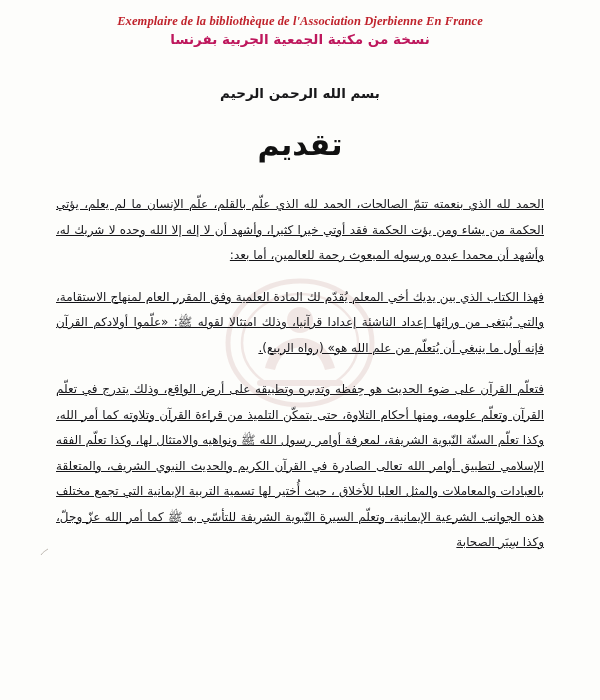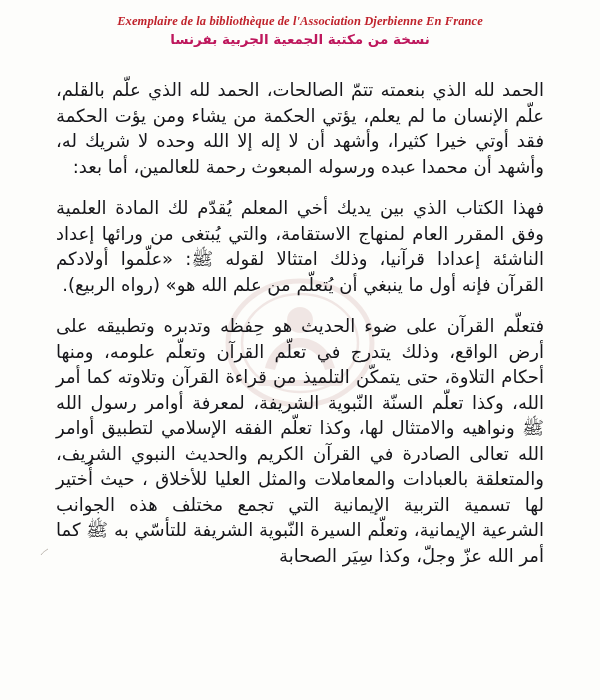--- a/index.html
+++ b/index.html
@@ -86,26 +86,27 @@
     letter-spacing: 1px;
     position: relative;
     z-index: 2;
   }
 
   .body-text {
     direction: rtl;
     text-align: justify;
     text-align-last: right;
     font-family: "DejaVu Sans", sans-serif;
-    font-size: 18px;
+    font-size: 12px;
     line-height: 25.5px;
     color: #16161a;
     margin-top: 30px;
     position: relative;
     z-index: 2;
+    text-decoration: underline;
   }
   .body-text p {
     margin: 0;
     text-indent: 0;
   }
   .body-text p + p { margin-top: 16px; }
 
   
   .margin-mark {
     position: absolute;
@@ -131,21 +132,23 @@
       <circle cx="95" cy="52" r="13" fill="#8b2b22"></circle>
       <rect x="52" y="112" width="86" height="6" rx="3" fill="#8b2b22"></rect>
     </svg>
   </div>
 
   <div class="stamp">
     <div class="stamp-line1">Exemplaire de la bibliothèque de l'Association Djerbienne En France</div>
     <div class="stamp-line2">نسخة من مكتبة الجمعية الجربية بفرنسا</div>
   </div>
 
+  <div class="basmala">بسم الله الرحمن الرحيم</div>
 
+  <div class="doc-title">تقديم</div>
 
   <div class="body-text">
     <p>الحمد لله الذي بنعمته تتمّ الصالحات، الحمد لله الذي علّم بالقلم، علّم الإنسان ما لم يعلم، يؤتي الحكمة من يشاء ومن يؤت الحكمة فقد أوتي خيرا كثيرا، وأشهد أن لا إله إلا الله وحده لا شريك له، وأشهد أن محمدا عبده ورسوله المبعوث رحمة للعالمين، أما بعد:</p>
     <p>فهذا الكتاب الذي بين يديك أخي المعلم يُقدّم لك المادة العلمية وفق المقرر العام لمنهاج الاستقامة، والتي يُبتغى من ورائها إعداد الناشئة إعدادا قرآنيا، وذلك امتثالا لقوله ﷺ: «علّموا أولادكم القرآن فإنه أول ما ينبغي أن يُتعلّم من علم الله هو» (رواه الربيع).</p>
     <p>فتعلّم القرآن على ضوء الحديث هو حِفظه وتدبره وتطبيقه على أرض الواقع، وذلك يتدرج في تعلّم القرآن وتعلّم علومه، ومنها أحكام التلاوة، حتى يتمكّن التلميذ من قراءة القرآن وتلاوته كما أمر الله، وكذا تعلّم السنّة النّبوية الشريفة، لمعرفة أوامر رسول الله ﷺ ونواهيه والامتثال لها، وكذا تعلّم الفقه الإسلامي لتطبيق أوامر الله تعالى الصادرة في القرآن الكريم والحديث النبوي الشريف، والمتعلقة بالعبادات والمعاملات والمثل العليا للأخلاق ، حيث أُختير لها تسمية التربية الإيمانية التي تجمع مختلف هذه الجوانب الشرعية الإيمانية، وتعلّم السيرة النّبوية الشريفة للتأسّي به ﷺ كما أمر الله عزّ وجلّ، وكذا سِيَر الصحابة</p>
   </div>
 
   <div class="margin-mark">
     <svg viewBox="0 0 10 10" xmlns="http://www.w3.org/2000/svg">
       <path d="M1 8 C3 5, 5 4, 8 2" stroke="#8a7f74" stroke-width="1" fill="none"></path>

